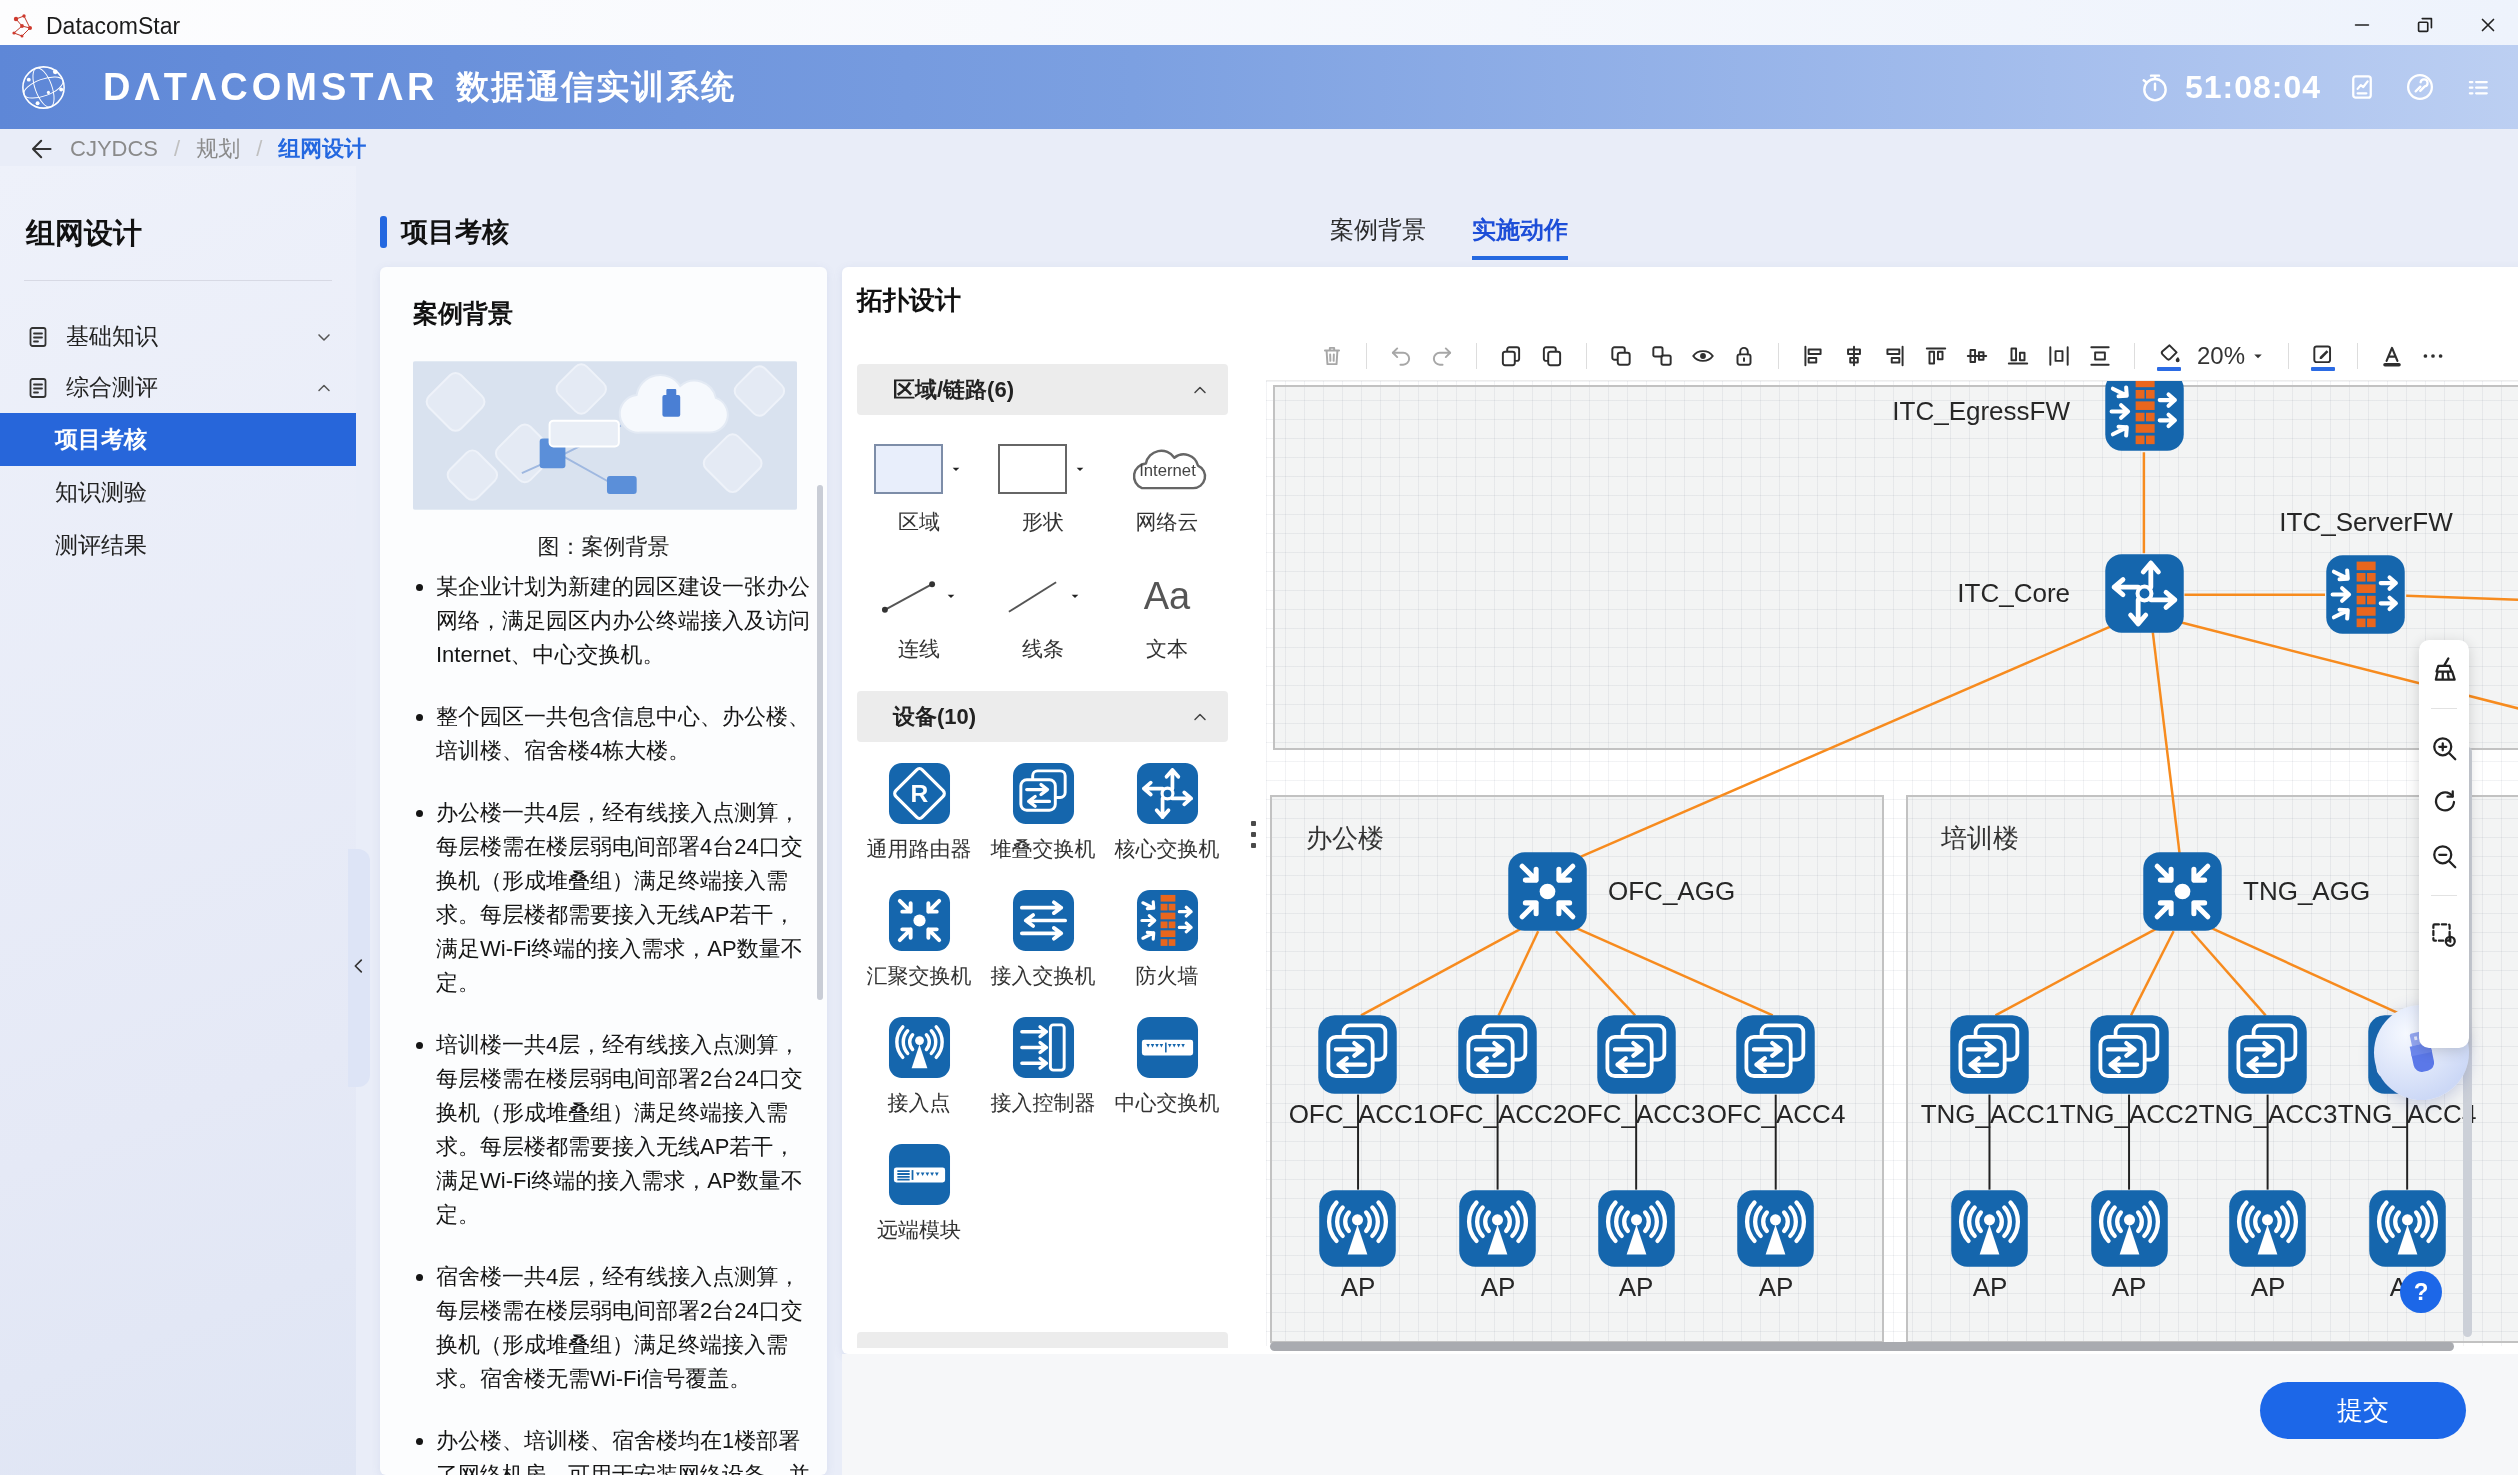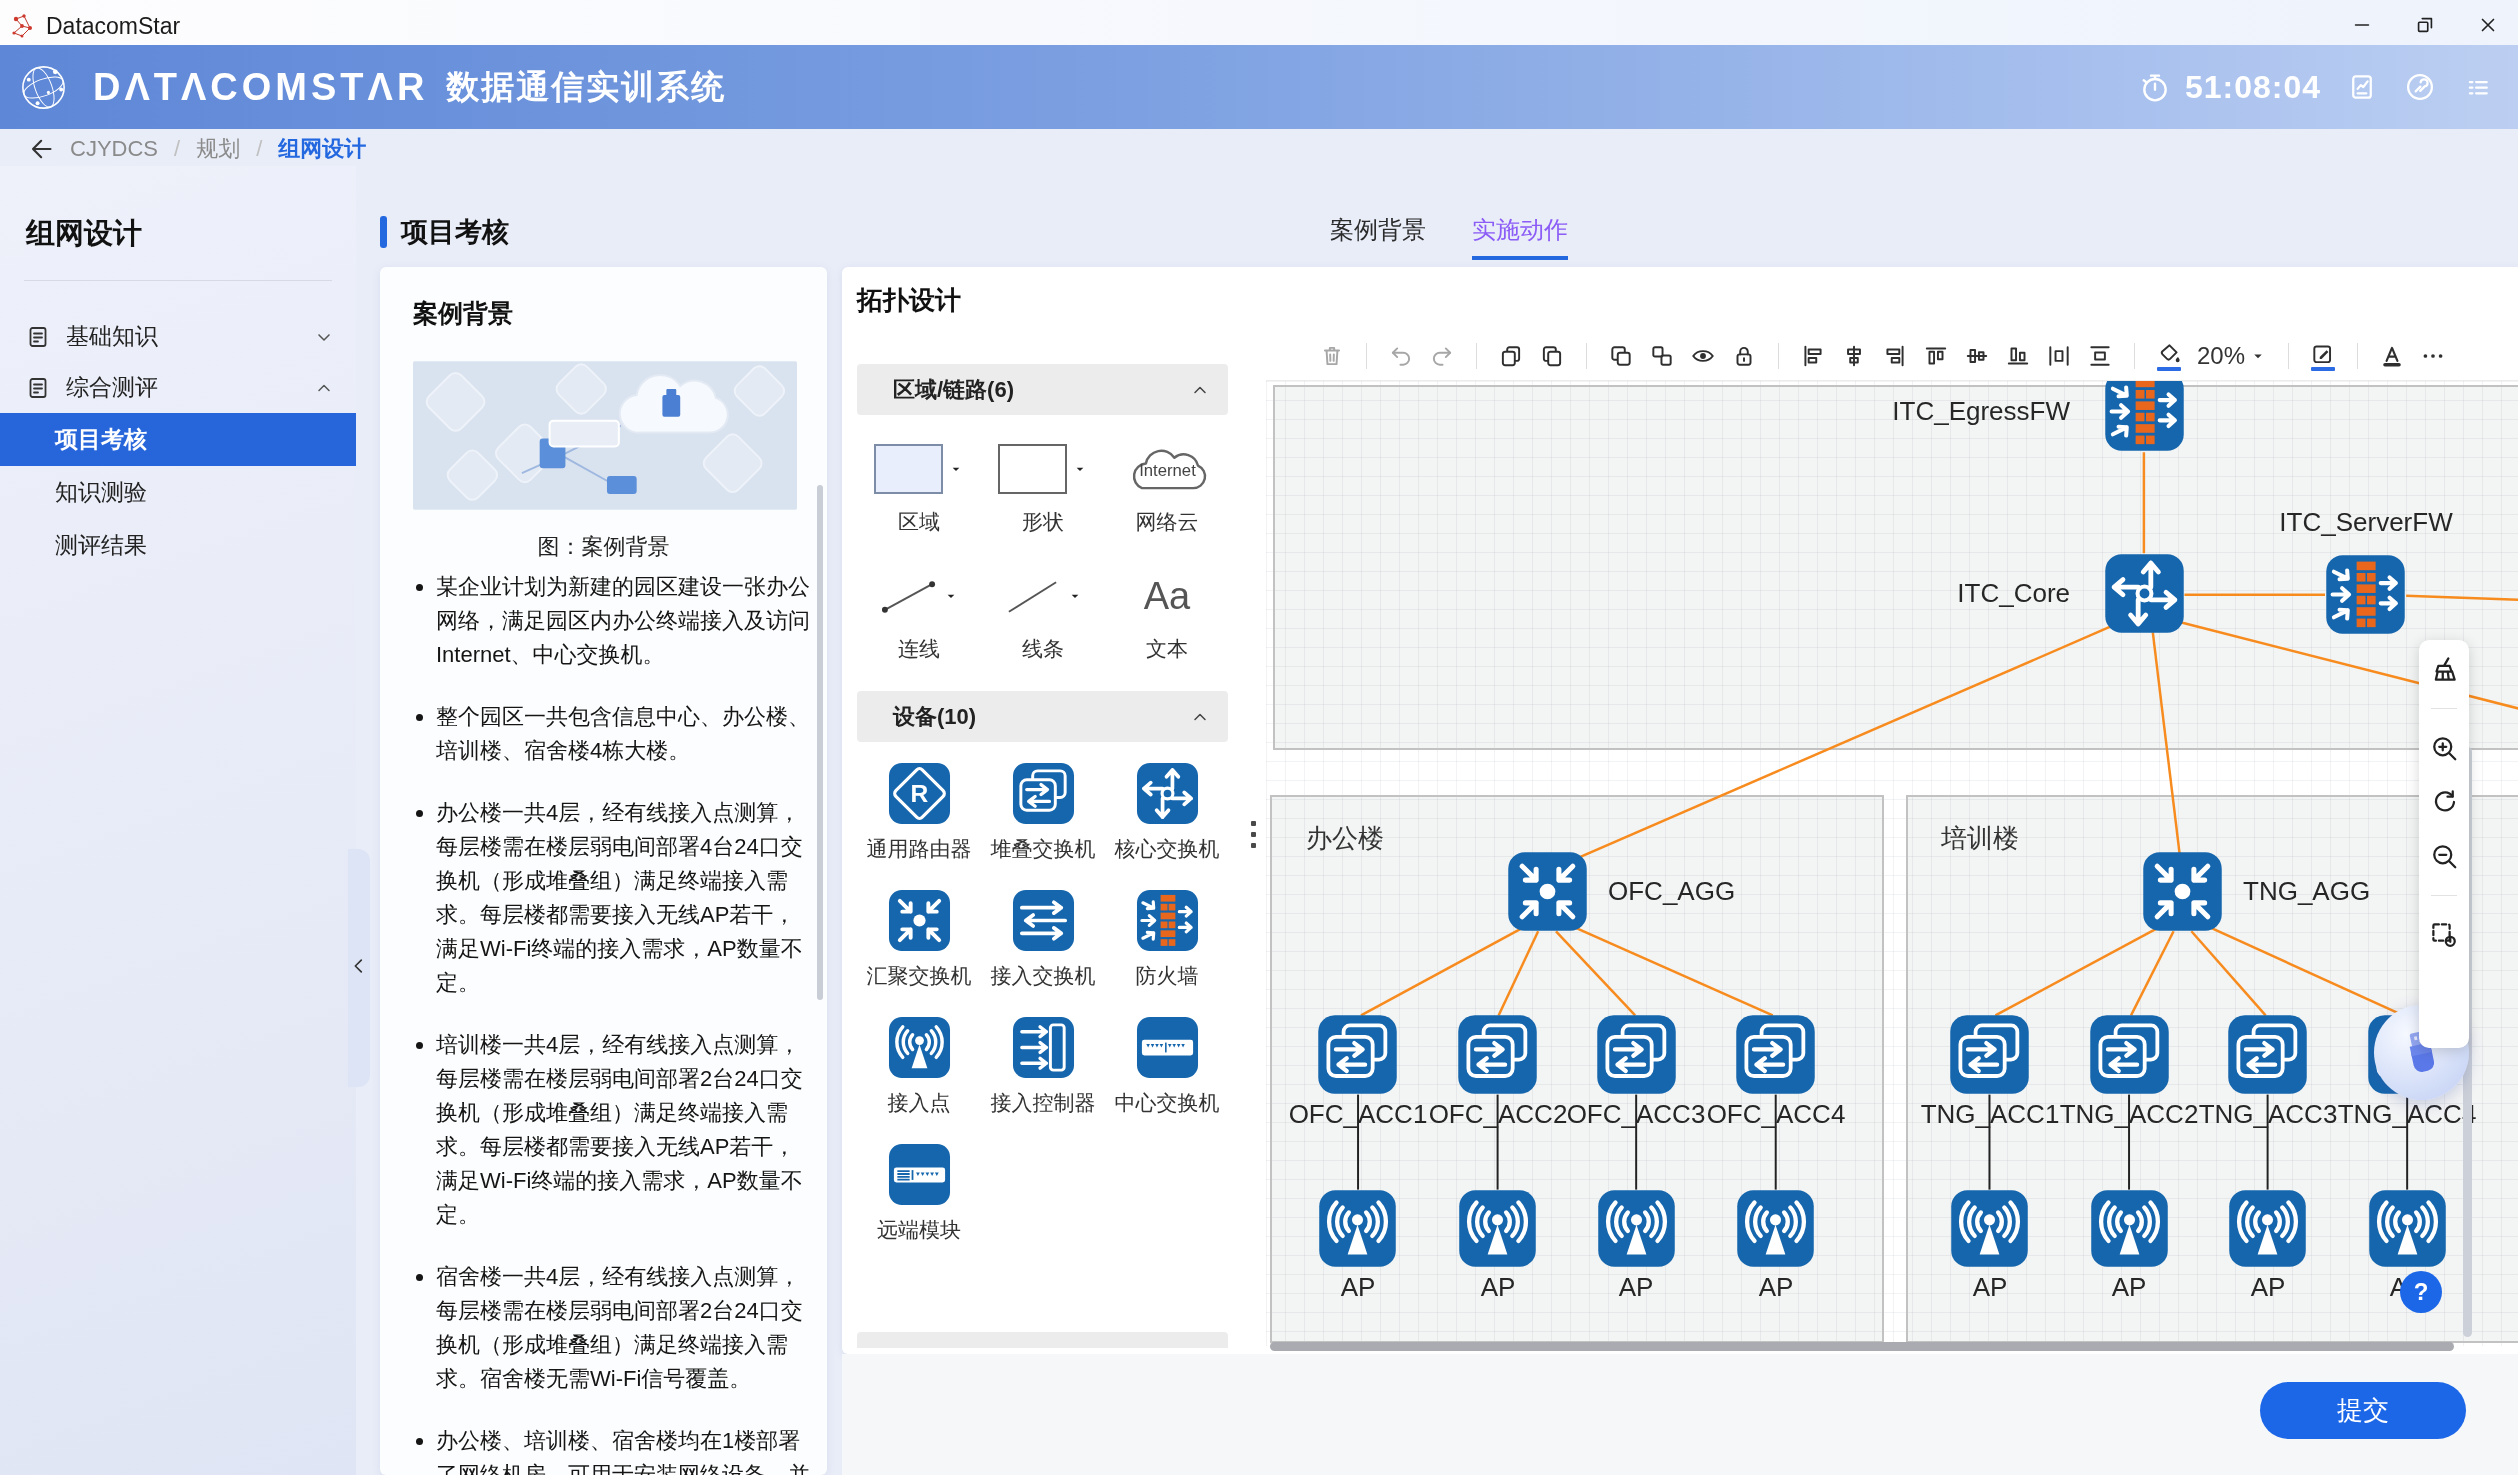--- a/index.html
+++ b/index.html
@@ -7,21 +7,21 @@
   .stage{position:relative;width:2519px;height:1475px;overflow:hidden;background:#e9edf8;}
   
   .titlebar{position:absolute;left:0;top:0;width:2519px;height:52px;background:linear-gradient(90deg,#fdfdfe,#eef3fc);display:flex;align-items:center;}
   .tb-logo{margin-left:8px;display:flex;align-items:center;}
   .tb-title{margin-left:8px;font-size:23px;color:#1b1b1b;}
   .tb-controls{margin-left:auto;display:flex;height:45px;}
   .tb-btn{width:63px;height:45px;display:flex;align-items:center;justify-content:center;color:#222;background:transparent;border:none;cursor:pointer;}
   
   .appheader{position:absolute;left:0;top:45px;width:2519px;height:84px;background:linear-gradient(90deg,#5e87d7 0%,#7ca0e1 45%,#a9c1ee 85%,#bccff2 100%);display:flex;align-items:center;color:#fff;}
   .globe{margin-left:16px;display:flex;}
-  .brand{margin-left:22px;font-size:38px;font-weight:700;letter-spacing:4px;}
+  .brand{margin-left:32px;font-size:38px;font-weight:700;letter-spacing:4px;}
   .brand-cn{margin-left:18px;font-size:33px;font-weight:600;letter-spacing:2px;}
   .hdr-right{margin-left:auto;margin-right:26px;display:flex;align-items:center;gap:26px;color:#fff;}
   .timer{font-size:32px;font-weight:700;letter-spacing:1px;margin-left:-12px;}
   .hicon,.hico{display:flex;color:#fff;}
   
   .breadcrumb{position:absolute;left:26px;top:131px;height:36px;display:flex;align-items:center;gap:16px;font-size:22px;color:#777;}
   .bc-back{display:flex;color:#333;cursor:pointer;}
   .bc-item{color:#8a8a8a;}
   .bc-sep{color:#c0c0c0;}
   .bc-active{color:#2468e0;font-weight:700;}
@@ -33,21 +33,21 @@
   .sb-item .chev{margin-left:auto;color:#555;display:flex;}
   .sb-sub{height:53px;display:flex;align-items:center;padding-left:55px;font-size:23px;color:#222;cursor:pointer;}
   .sb-sub.sel{background:#2766da;color:#fff;font-weight:700;}
   .collapse-tab{position:absolute;left:348px;top:849px;width:22px;height:238px;background:#dde4f6;border-radius:0 12px 12px 0;display:flex;align-items:center;justify-content:center;color:#333;cursor:pointer;}
   
   .ptitle-wrap{position:absolute;left:380px;top:214px;display:flex;align-items:center;}
   .ptitle-bar{width:7px;height:32px;border-radius:3px;background:#2468e0;}
   .ptitle{font-size:27px;font-weight:700;color:#111;margin:0 0 0 14px;}
   .tabs{position:absolute;left:1330px;top:214px;display:flex;gap:46px;}
   .tab{font-size:24px;color:#2b2b2b;padding-bottom:10px;cursor:pointer;}
-  .tab.active{color:#8b5cf6;font-weight:400;border-bottom:4px solid #2468e0;}
+  .tab.active{color:#1d4ed8;font-weight:700;border-bottom:4px solid #2468e0;}
   
   .case-panel{position:absolute;left:380px;top:267px;width:447px;height:1208px;background:#fcfdfe;border-radius:6px;box-shadow:0 2px 10px rgba(80,100,160,.10);overflow:hidden;}
   .cp-title{font-size:25px;font-weight:700;color:#111;margin:30px 0 0 33px;}
   .cp-img{position:absolute;left:33px;top:94px;width:384px;height:149px;border-radius:2px;overflow:hidden;}
   .cp-caption{position:absolute;left:0;top:265px;width:447px;text-align:center;font-size:22px;color:#222;}
   .cp-bullets{position:absolute;left:30px;top:303px;width:378px;margin:0;padding:0 0 0 26px;}
   .cp-bullets li{font-size:22px;line-height:34px;color:#151515;margin-bottom:28px;}
   .cp-scroll{position:absolute;right:4px;top:218px;width:6px;height:515px;border-radius:3px;background:#c9cdd6;}
   
   .topo-panel{position:absolute;left:842px;top:267px;width:1971px;height:1087px;background:#ffffff;border-radius:6px;box-shadow:0 2px 10px rgba(80,100,160,.10);}

